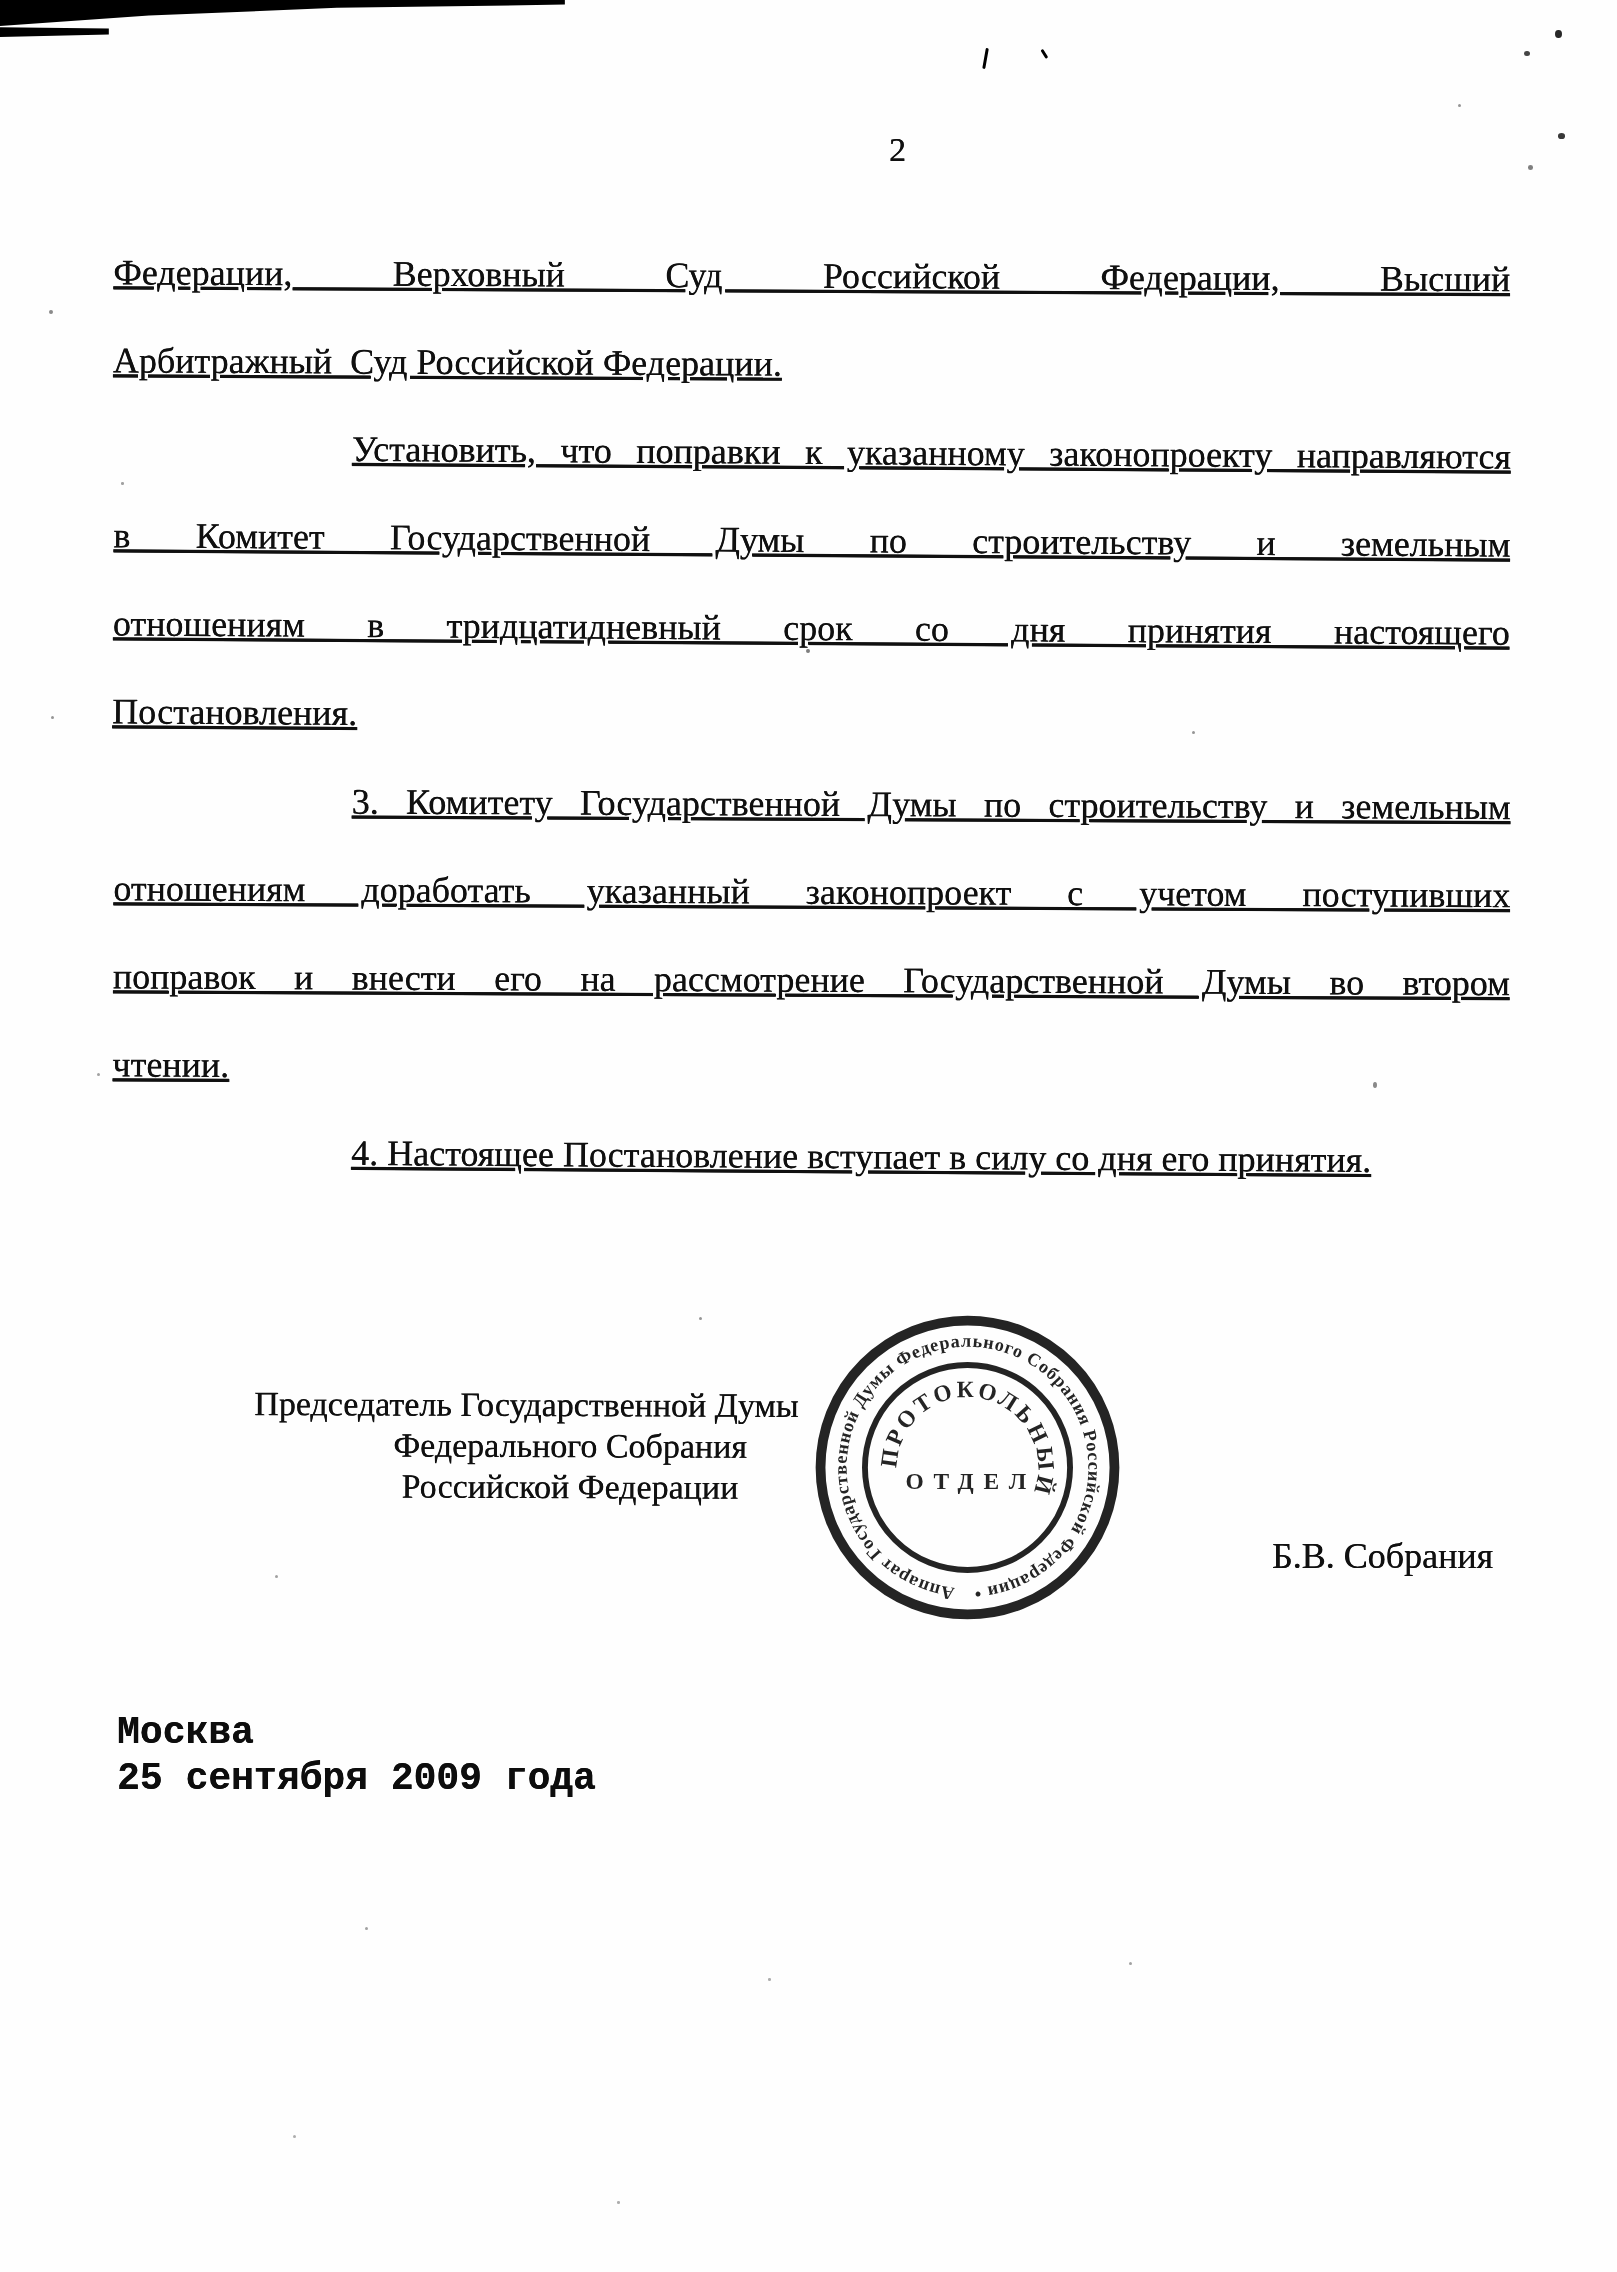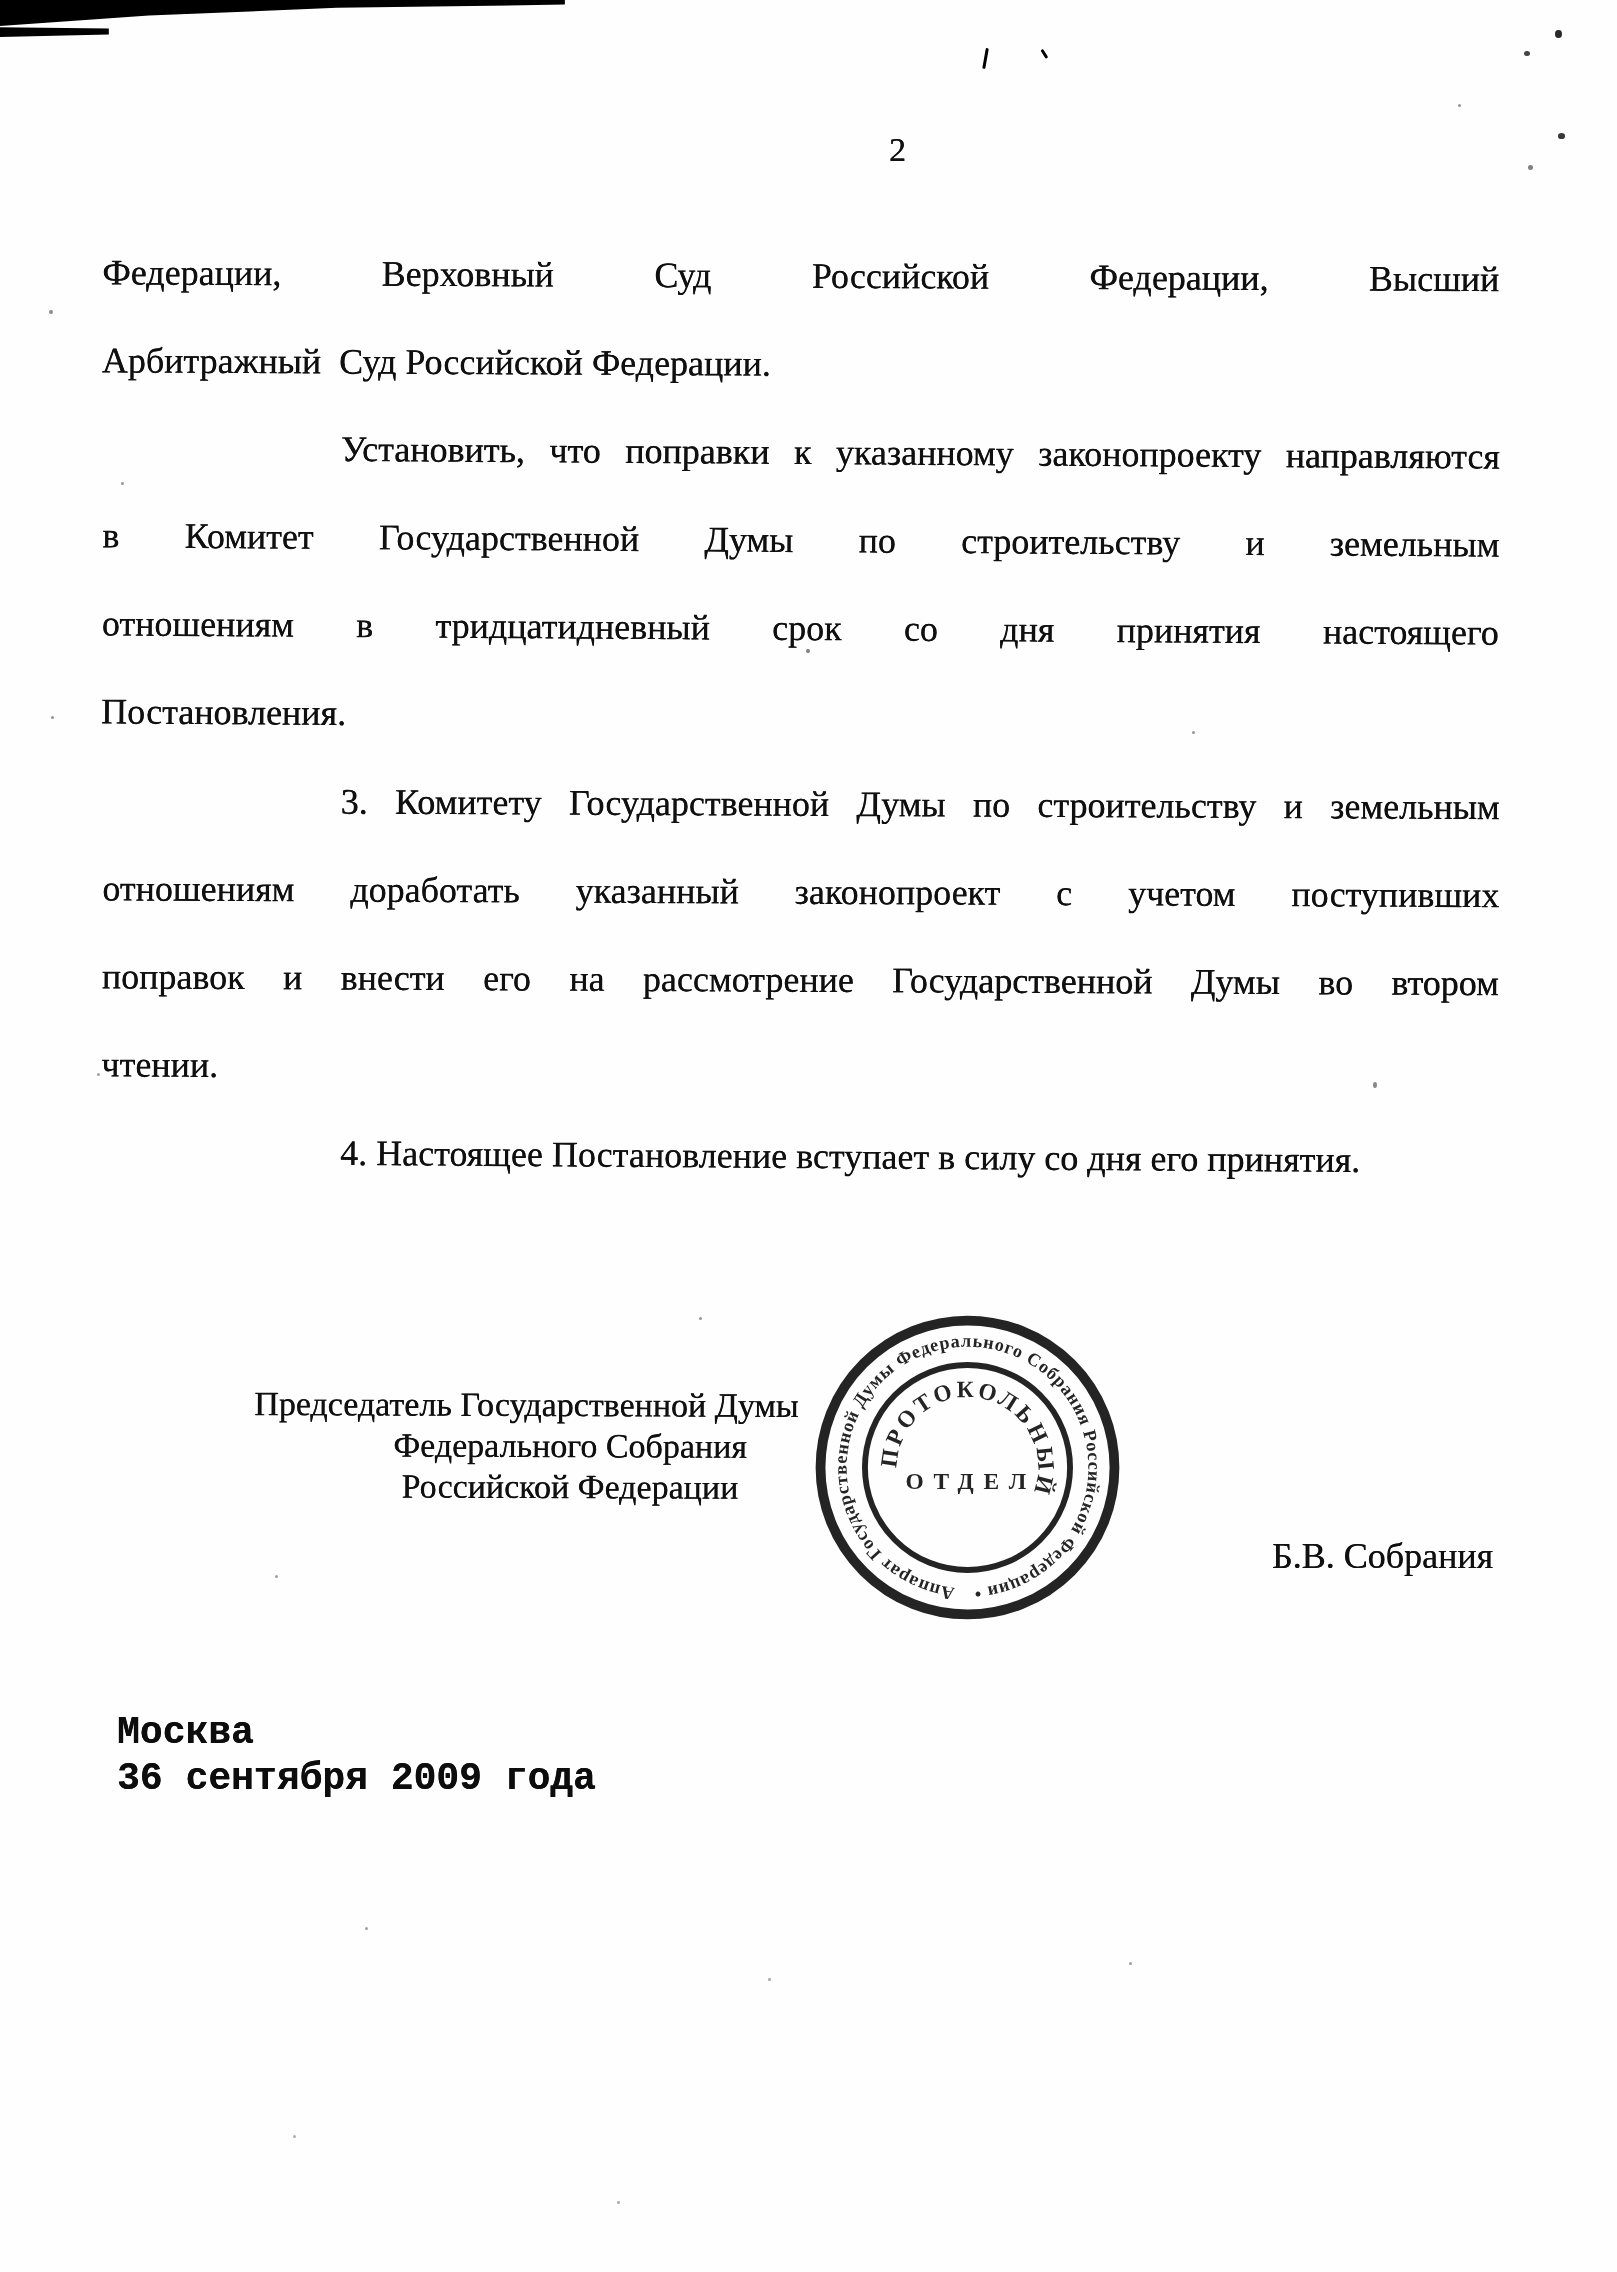--- a/index.html
+++ b/index.html
@@ -11,21 +11,21 @@
     font-family:"Liberation Serif","DejaVu Serif",serif;
     color:#101010;
   }
   
   .page-number{
     position:absolute;left:862px;top:131px;width:71px;
     font-size:34px;text-align:center;
     text-shadow:0.3px 0.1px 0 #101010;
   }
   
-  .body-text{position:absolute;left:102px;top:231px;width:1397px;}
+  .body-text{position:absolute;left:113px;top:231px;width:1397px;text-decoration:underline;}
   .para{transform-origin:40% 50%;}
   .p1{transform:rotate(0.28deg);}
   .p2{transform:rotate(0.38deg);}
   .p3{transform:rotate(0.28deg);}
   .p4{transform:rotate(0.40deg);}
   .line{
     height:88px;line-height:88px;
     font-size:36px;
     overflow:hidden;
     text-align:justify;
@@ -150,17 +150,17 @@
     <g transform="rotate(11 235 235)">
       <text class="arc-text" text-anchor="middle" fill="#141414">
         <textPath href="#arcPath" startOffset="50%">ПРОТОКОЛЬНЫЙ</textPath>
       </text>
     </g>
     <text class="center-text" x="240" y="268" text-anchor="middle" fill="#141414">ОТДЕЛ</text>
   </svg>
 
   <div class="footer">
     <div>Москва</div>
-    <div>36 сентября 2009 года</div>
+    <div>25 сентября 2009 года</div>
   </div>
 
 </div>
 
 
 </body></html>

